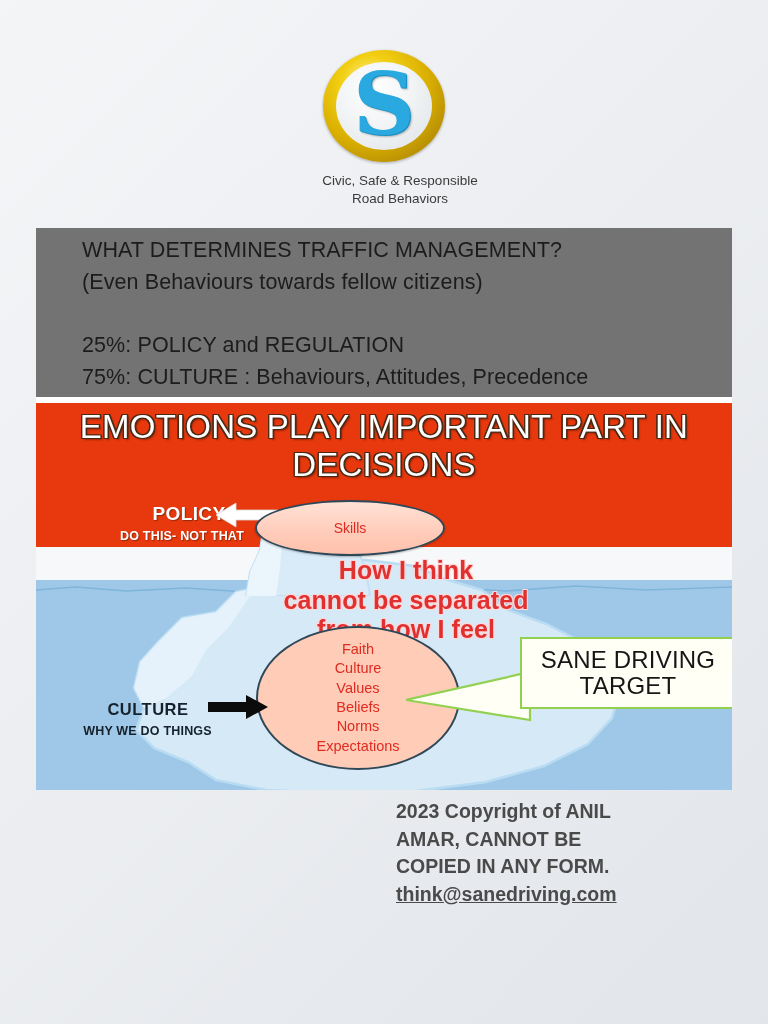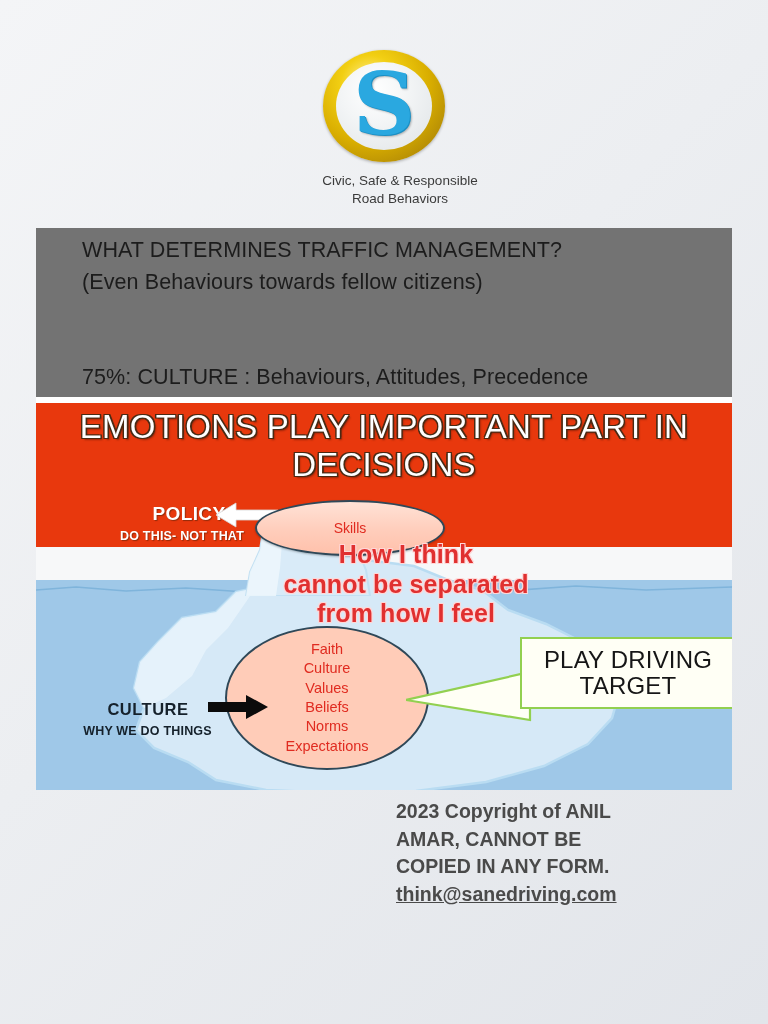--- a/index.html
+++ b/index.html
@@ -96,29 +96,29 @@
     position:absolute;left:219px;top:272px;width:186px;height:52px;border-radius:50%;
     background:linear-gradient(180deg,#ffe2d6 0%,#ffcdbb 55%,#ffc1ab 100%);
     border:2.4px solid #2f4858;
     box-shadow:0 1px 2px rgba(0,0,0,.25);
     display:flex;align-items:center;justify-content:center;
   }
   .skills-ellipse span{color:#e02b20;font-size:14px;font-weight:500;}
 
   
   .think-text{
-    position:absolute;left:200px;top:312px;width:340px;text-align:center;
+    position:absolute;left:200px;top:328px;width:340px;text-align:center;
     font-size:25px;line-height:1.18;font-weight:700;color:#e03030;
     letter-spacing:.1px;
     text-shadow:-1px -1px 0 #ffd7d7, 1px -1px 0 #ffd7d7, -1px 1px 0 #ffd7d7, 1px 1px 0 #ffd7d7;
   }
 
   
   .culture-ellipse{
-    position:absolute;left:189px;top:398px;width:200px;height:140px;border-radius:50%;
+    position:absolute;left:220px;top:398px;width:200px;height:140px;border-radius:50%;
     background:#ffccb8;
     border:2.4px solid #2f4858;
     display:flex;flex-direction:column;align-items:center;justify-content:center;
   }
   .culture-ellipse span{color:#e02b20;font-size:14.5px;line-height:1.34;font-weight:500;}
 
   
   .culture-label{
     position:absolute;left:42px;top:472px;width:140px;text-align:center;
     color:#15212b;font-weight:700;font-size:16.5px;letter-spacing:.5px;
@@ -161,20 +161,21 @@
     <div>Civic, Safe &amp; Responsible</div>
     <div>Road Behaviors</div>
   </div>
 </div>
 
 <div id="poster">
 
   <div class="text-block">
     <div class="tb-line tb-l1">WHAT DETERMINES TRAFFIC MANAGEMENT?</div>
     <div class="tb-line tb-l2">(Even Behaviours towards fellow citizens)</div>
+    <div class="tb-line tb-l3">25%: POLICY and REGULATION</div>
     <div class="tb-line tb-l4">75%: CULTURE : Behaviours, Attitudes, Precedence</div>
   </div>
 
   <div class="banner">
     <div class="banner-title">
       <div>EMOTIONS PLAY IMPORTANT PART IN</div>
       <div>DECISIONS</div>
     </div>
     <div class="policy-label">POLICY</div>
     <div class="policy-sub">DO THIS- NOT THAT</div>
@@ -228,21 +229,21 @@
   <div class="culture-sub">WHY WE DO THINGS</div>
   <svg class="arrow-right" viewBox="0 0 60 26">
     <polygon points="0,8 38,8 38,1 60,13 38,25 38,18 0,18" fill="#0b0b0b"></polygon>
   </svg>
 
   <svg class="callout-leader" viewBox="0 0 160 70">
     <polygon points="0,42 124,14 124,62" fill="#fffff5" stroke="#92d050" stroke-width="2.2"></polygon>
   </svg>
 
   <div class="callout-box">
-    <span>PLAY DRIVING</span>
+    <span>SANE DRIVING</span>
     <span>TARGET</span>
   </div>
 
 </div>
 
 <div id="copyright">
   <div>2023 Copyright of ANIL</div>
   <div>AMAR, CANNOT BE</div>
   <div>COPIED IN ANY FORM.</div>
   <div class="email">think@sanedriving.com</div>

